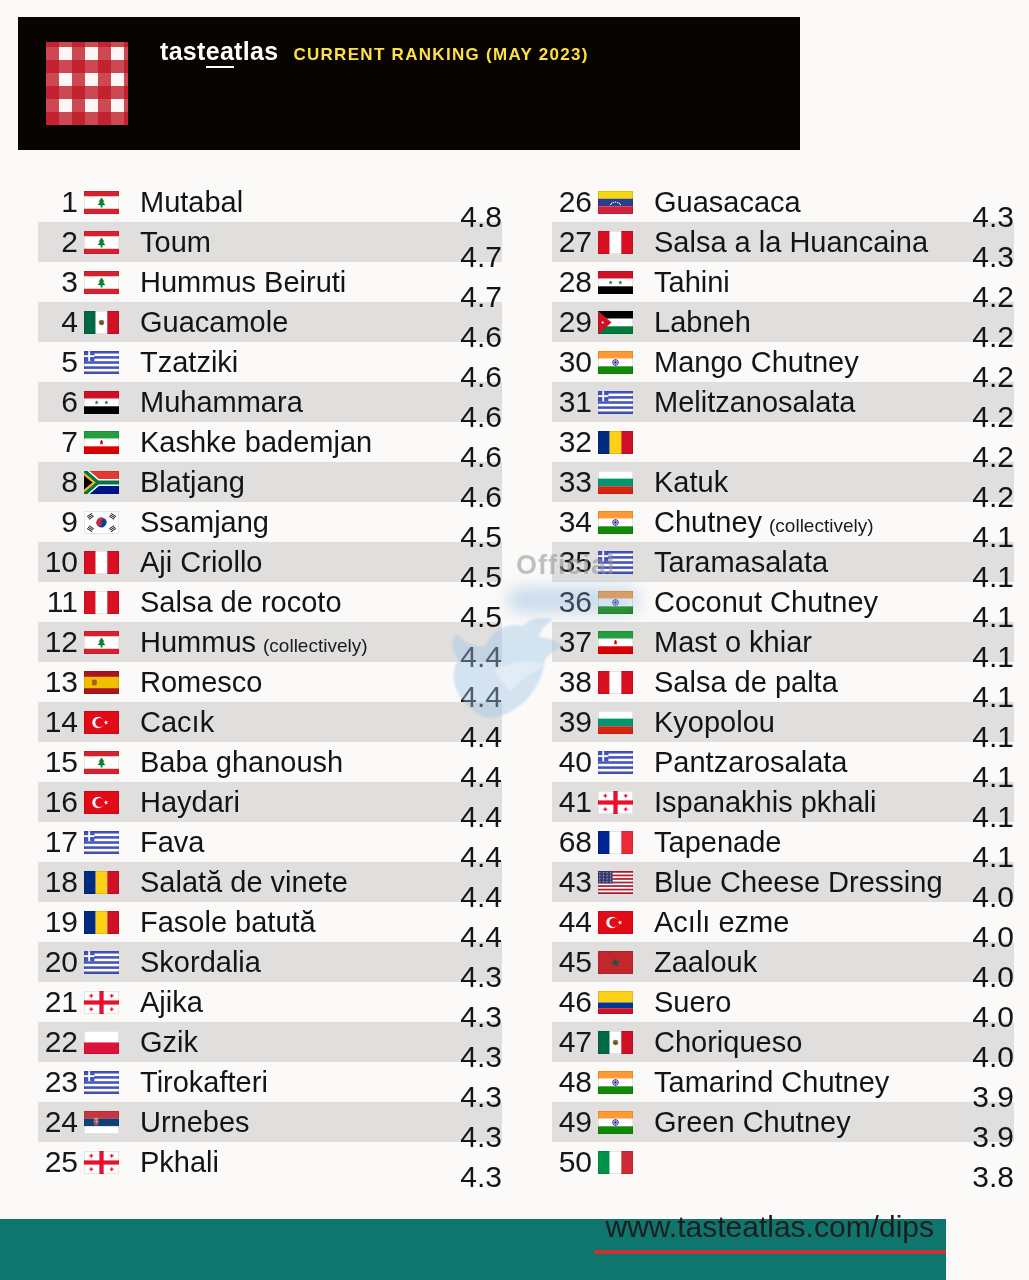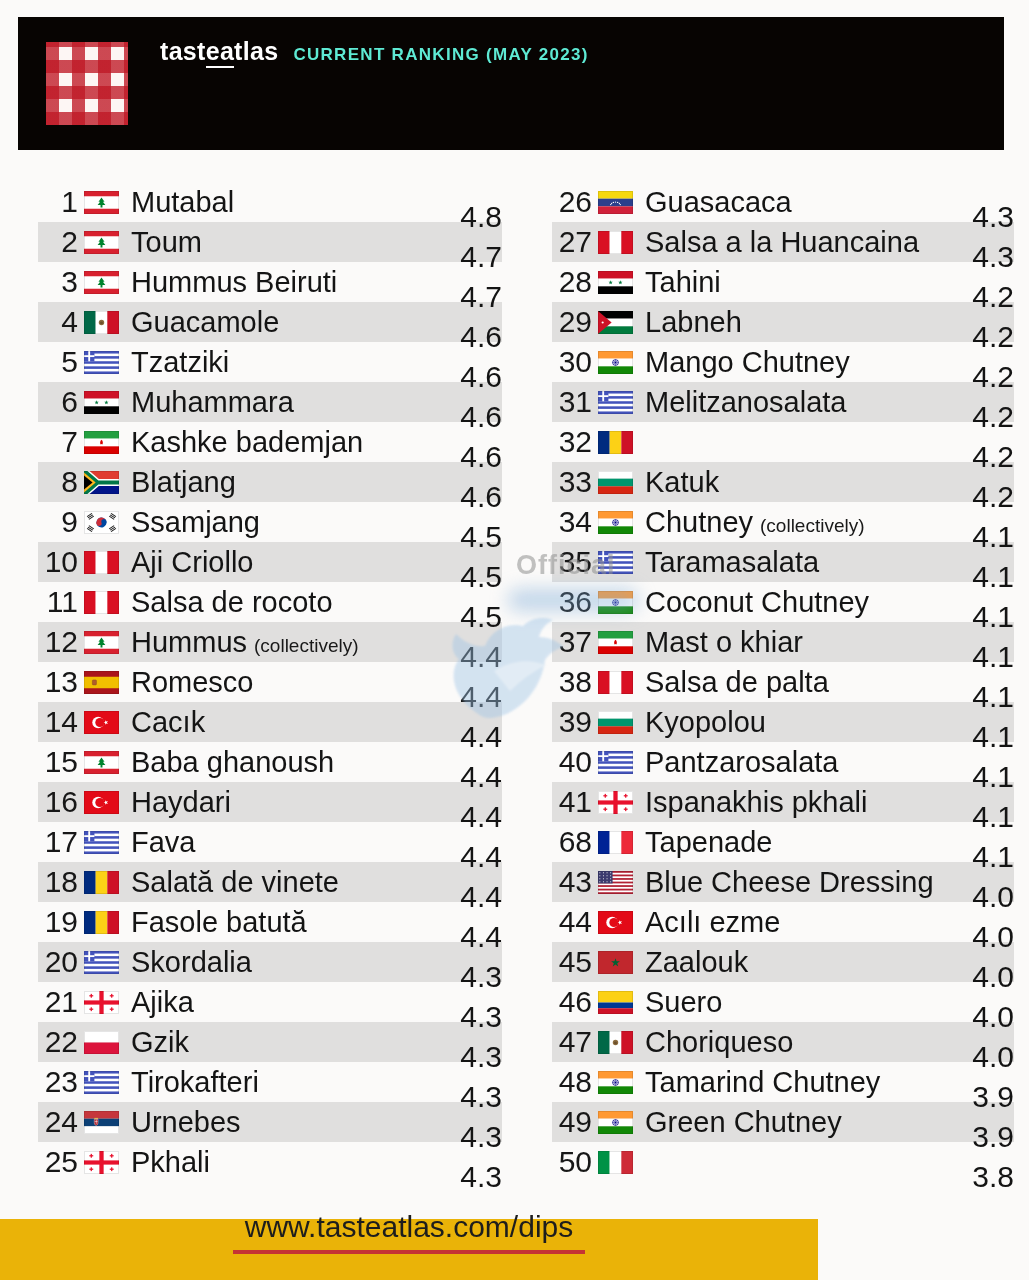--- a/index.html
+++ b/index.html
@@ -4,61 +4,61 @@
 <style>
   html,body{margin:0;padding:0;}
   body{
     width:1029px;height:1280px;position:relative;overflow:hidden;
     background:#fbfaf9;
     font-family:"Liberation Sans",sans-serif;
     -webkit-font-smoothing:antialiased;
   }
   
   .header{
-    position:absolute;left:18px;top:17px;width:986px;height:133px;
+    position:absolute;left:18px;top:17px;width:782px;height:133px;
     background:#070402;
   }
   .logo{
     position:absolute;left:28px;top:25px;width:82px;height:83px;
     background-color:#fdf6f4;
     background-image:
       repeating-linear-gradient(0deg, rgba(191,24,37,.78) 0 13px, rgba(191,24,37,0) 13px 26px),
       repeating-linear-gradient(90deg, rgba(191,24,37,.78) 0 13px, rgba(191,24,37,0) 13px 26px);
   }
   .header-text{position:absolute;left:142px;top:20px;color:#fff;}
   .brand-line{display:flex;align-items:baseline;white-space:nowrap;}
   .brand{font-size:25px;font-weight:700;letter-spacing:.3px;}
   .brand .u{border-bottom:2px solid #fff;padding-bottom:1px;}
-  .subtitle{font-size:17px;font-weight:700;letter-spacing:1.3px;margin-left:15px;color:#5eead4;}
+  .subtitle{font-size:17px;font-weight:700;letter-spacing:1.3px;margin-left:15px;color:#fde047;}
   .title{
     font-family:"DejaVu Serif","Liberation Serif",serif;
     font-size:47px;font-weight:700;color:#f7f5f1;margin-top:9px;letter-spacing:.5px;
     white-space:nowrap;
   }
   
   .col{position:absolute;top:182px;}
   .col-left{left:38px;width:464px;}
   .col-right{left:552px;width:462px;}
   .row{height:40px;display:flex;align-items:center;background:transparent;}
   .row:nth-child(even){background:#e0dfde;}
   .rank{width:40px;flex:none;text-align:right;font-size:30px;color:#171717;}
   .flag{width:35px;height:23px;flex:none;margin-left:6px;outline:1px solid rgba(0,0,0,.10);outline-offset:-1px;}
   .flag svg{display:block;width:35px;height:23px;}
-  .name{margin-left:12px;font-size:29px;color:#141414;white-space:nowrap;display:flex;align-items:baseline;}
+  .name{margin-left:21px;font-size:29px;color:#141414;white-space:nowrap;display:flex;align-items:baseline;}
   .note{font-size:19px;margin-left:7px;color:#191919;}
   .rating{margin-left:auto;font-size:30px;color:#141414;margin-top:30px;}
   
   .watermark{position:absolute;left:442px;top:550px;width:240px;pointer-events:none;}
   .wm-text{font-size:27px;font-weight:700;letter-spacing:1px;color:rgba(143,143,143,.55);margin-left:74px;filter:blur(.6px);}
   .wm-smudge{width:130px;height:22px;margin:8px 0 0 66px;background:rgba(125,170,215,.45);border-radius:10px;filter:blur(9px);}
   .wm-bird{margin:2px 0 0 2px;opacity:.42;filter:blur(1.2px);}
   
   .footer{
-    position:absolute;left:0;top:1219px;width:818px;height:61px;
-    background:#eab308;text-align:center;
+    position:absolute;left:0;top:1219px;width:946px;height:61px;
+    background:#0f766e;text-align:right;
   }
   .footer a{
     display:inline-block;margin-top:-9px;
     font-size:30px;color:#1d1d1d;text-decoration:none;
     border-bottom:4px solid #c53434;padding:0 12px 6px;
   }
 </style>
 </head>
 <body>
 

